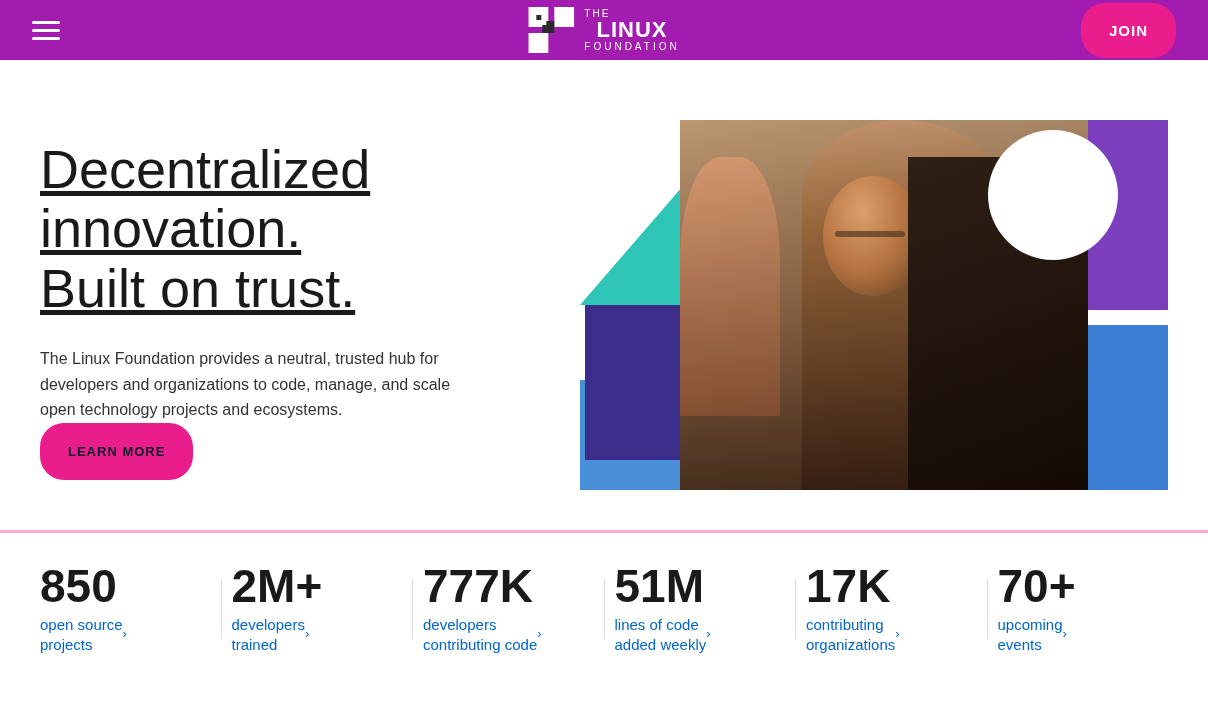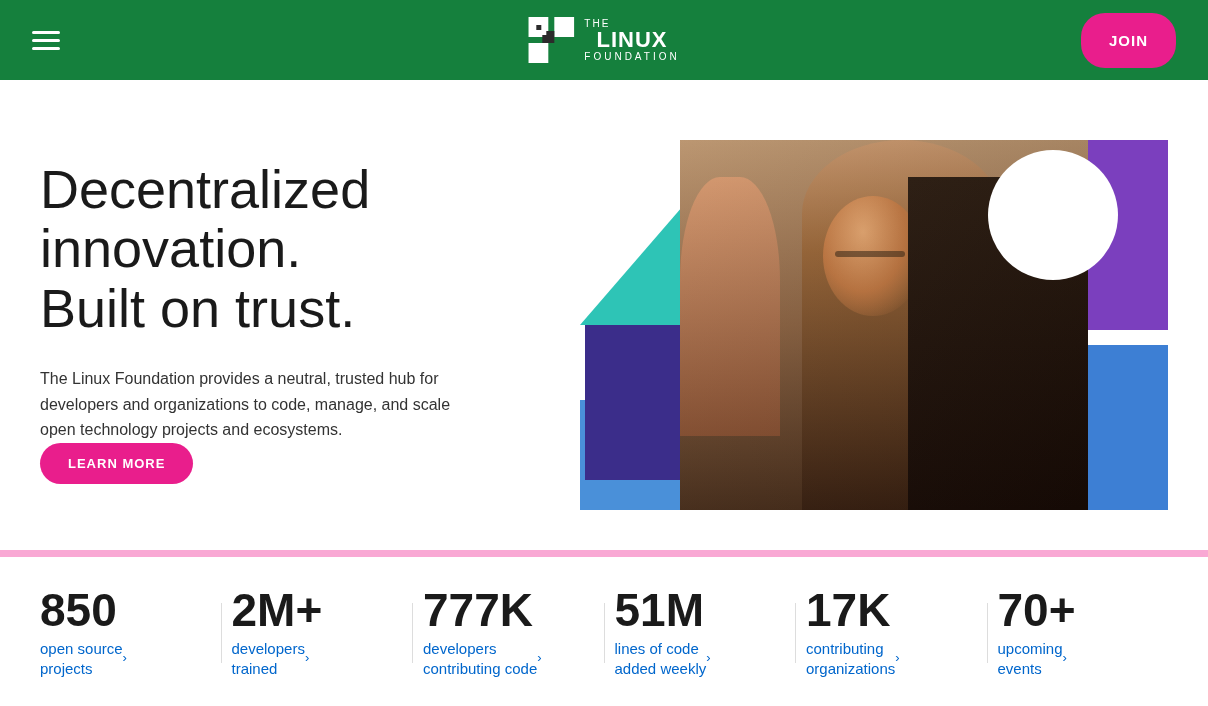--- a/index.html
+++ b/index.html
@@ -1,21 +1,21 @@
 <!DOCTYPE html>
 <html><head>
   <meta charset="utf-8">
   <style>
     * { margin: 0; padding: 0; box-sizing: border-box; }
     body { font-family: 'Helvetica Neue', Arial, sans-serif; background: #fff; overflow-x: hidden; }
 
     
     .header {
-      background: #15803d;
-      height: 80px;
+      background: #a21caf;
+      height: 60px;
       display: flex;
       align-items: center;
       justify-content: space-between;
       padding: 0 32px;
       position: relative;
     }
     .hamburger {
       display: flex;
       flex-direction: column;
       gap: 5px;
@@ -87,33 +87,34 @@
       flex: 0 0 48%;
       max-width: 520px;
       padding-top: 20px;
     }
     .hero-headline {
       font-size: 54px;
       font-weight: 400;
       color: #1a1a1a;
       line-height: 1.1;
       margin-bottom: 28px;
+      text-decoration: underline;
     }
     .hero-desc {
       font-size: 16px;
       color: #333;
       line-height: 1.6;
       max-width: 440px;
     }
     .learn-more-btn {
       background: #e91e8c;
-      color: #ffffff;
+      color: #0f172a;
       border: none;
       border-radius: 24px;
-      padding: 13px 28px;
+      padding: 21px 28px;
       font-size: 13px;
       font-weight: 700;
       letter-spacing: 1px;
       cursor: pointer;
       text-transform: uppercase;
     }
 
     
     .hero-image {
       flex: 1;
@@ -194,21 +195,21 @@
       height: 100%;
       background: linear-gradient(135deg, #c8a882 0%, #8b6e52 30%, #5a4035 60%, #2a1a10 100%);
       position: relative;
     }
 
     
     .stats {
       display: flex;
       align-items: flex-start;
       padding: 30px 40px 20px;
-      border-top: 7px solid #f9a8d4;
+      border-top: 3px solid #f9a8d4;
     }
     .stat-item {
       flex: 1;
       padding-right: 20px;
     }
     .stat-number {
       font-size: 46px;
       font-weight: 700;
       color: #1a1a1a;
       line-height: 1;

